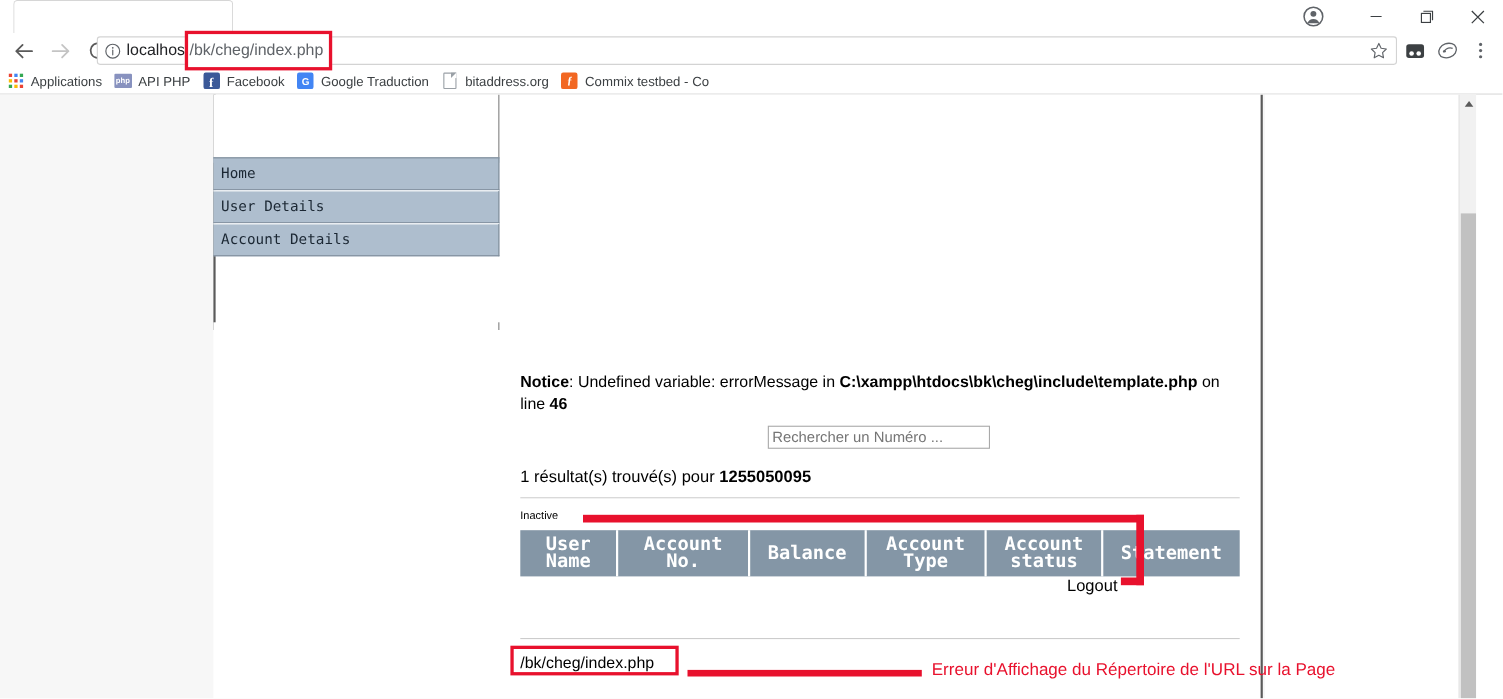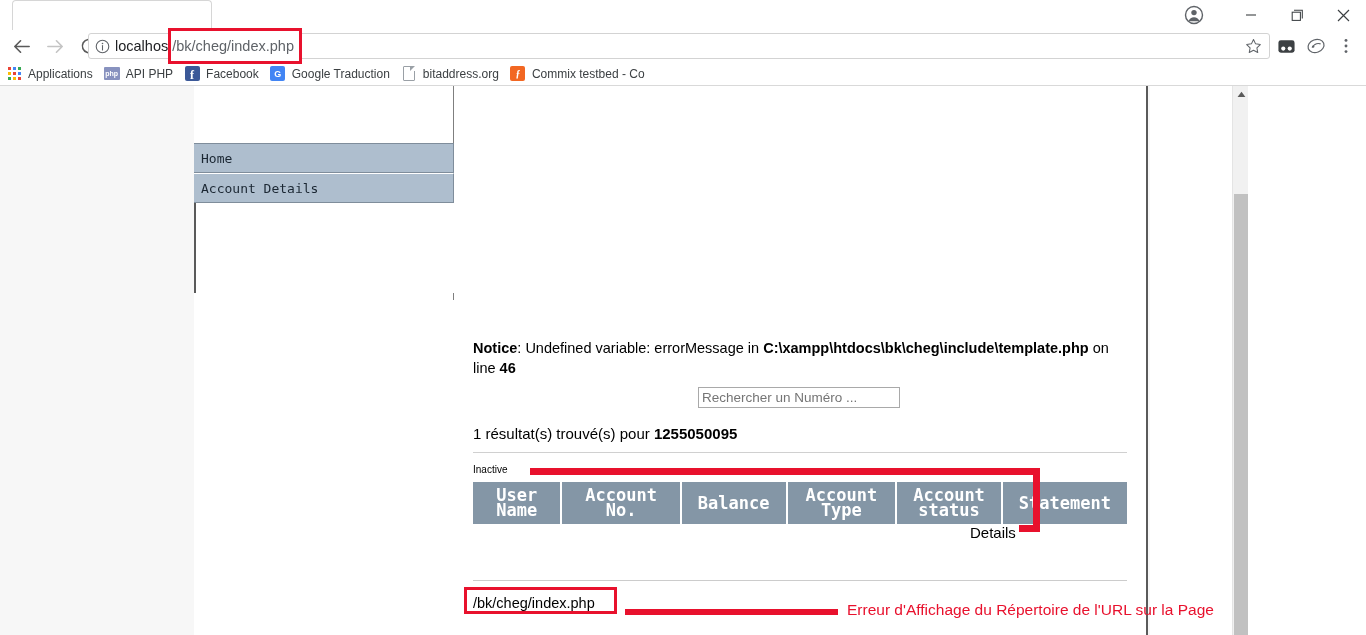--- a/index.html
+++ b/index.html
@@ -130,21 +130,21 @@
     border-width: 0 0 5px 5px; border-style: solid; border-color: transparent transparent #ffffff #9aa0a6;
   }
   .fav-cmx {
     width: 15px; height: 15px; background: #f26722; color: #ffffff;
     font-size: 10px; font-weight: bold; display: flex; align-items: center; justify-content: center;
     border-radius: 2px; font-family: "Liberation Serif", serif;
   }
 
   
   .viewport {
-    position: absolute; left: 0; top: 86px; width: 1248px; height: 549px;
+    position: absolute; left: 0; top: 86px; width: 1342px; height: 549px;
     background: #f7f7f7; overflow: hidden;
   }
   .vp-left-gutter {
     position: absolute; left: 0; top: 0; width: 194px; height: 549px;
     background: #f7f7f7;
   }
   .page-body {
     position: absolute; left: 194px; top: 0; width: 954px; height: 549px;
     background: #ffffff;
     border-right: 2px solid #5a5a5a;
@@ -431,20 +431,23 @@
 
         <div class="menu-left-rule"></div>
         <div class="site-topbar"></div>
         <div class="site-topbar-accent"></div>
 
         <nav class="menu">
           <div class="menu-item">
             <span>Home</span>
           </div>
           <div class="menu-item">
+            <span>User Details</span>
+          </div>
+          <div class="menu-item">
             <span>Account Details</span>
           </div>
         </nav>
         <div class="menu-bottom-cap"></div>
 
         <div class="content">
 
           <div class="notice">
             <b>Notice</b><span>: </span><span>Undefined variable: errorMessage in </span><b>C:\xampp\htdocs\bk\cheg\include\template.php</b><span> on line </span><b>46</b>
           </div>
@@ -467,21 +470,21 @@
                 <th style="width:118px">User Name</th>
                 <th style="width:148px">Account No.</th>
                 <th style="width:95px">Balance</th>
                 <th style="width:118px">Account Type</th>
                 <th style="width:80px">Account status</th>
                 <th style="width:95px">Statement</th>
               </tr>
             </thead>
           </table>
 
-          <div class="row-active">Details</div>
+          <div class="row-active">Logout</div>
 
           <div class="hr2"></div>
 
           <div class="footer-url">
             <span class="footer-url-box"></span>
             <span>/bk/cheg/index.php</span>
           </div>
 
         </div>
       </div>

